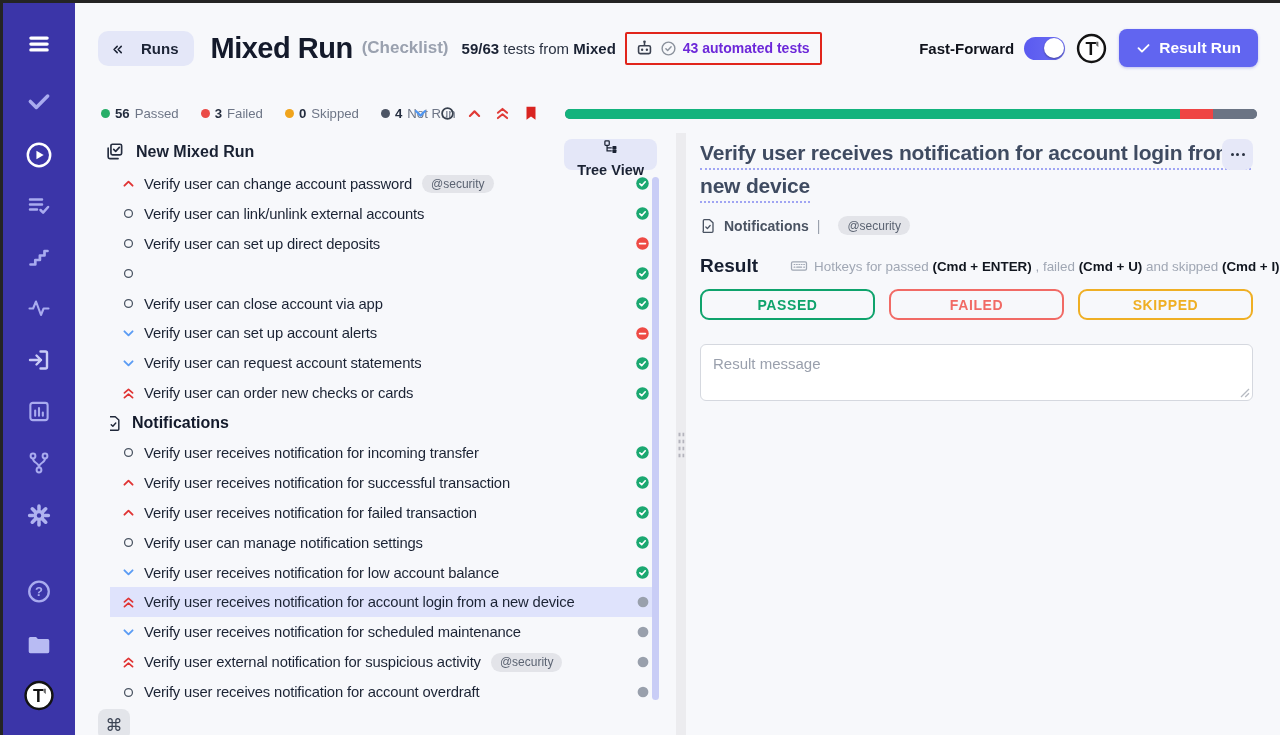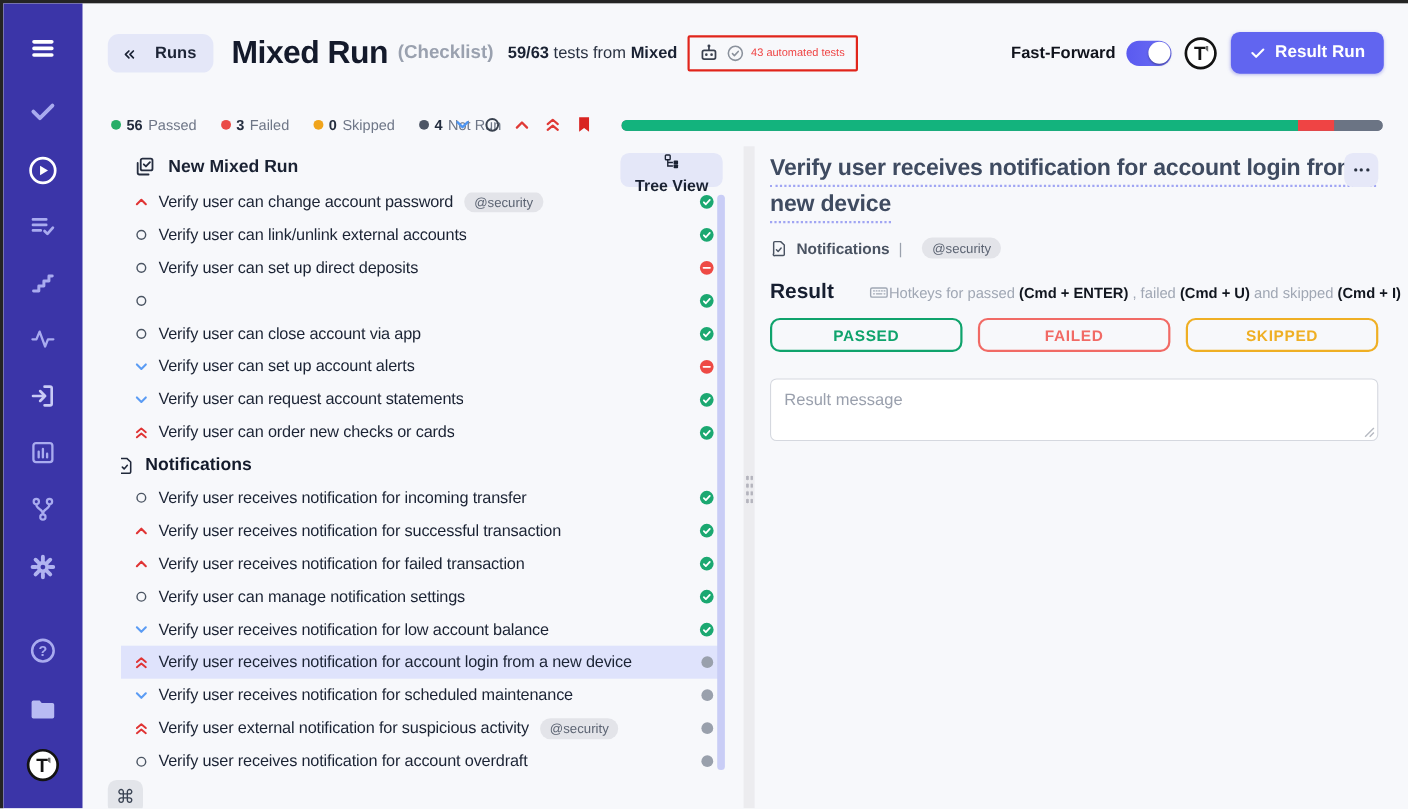--- a/index.html
+++ b/index.html
@@ -21,21 +21,21 @@
            display:flex; align-items:center; }
   .runs-btn{ display:flex; align-items:flex-end; gap:16px; background:#e4e7f8; border:none;
              border-radius:10px; padding:9px 15px 9px 12px; font:700 15px "Liberation Sans",sans-serif;
              color:#1c2436; cursor:pointer; }
   .page-title{ margin-left:17px; font-size:29px; font-weight:800; letter-spacing:-0.5px; color:#141a2b; white-space:nowrap; }
   .type-label{ margin-left:9px; font-size:17px; font-weight:700; color:#9aa1af; white-space:nowrap; }
   .tests-info{ margin-left:13px; font-size:15px; color:#2a3242; white-space:nowrap; }
   .tests-info b{ font-weight:700; color:#1a2233;text-align:right; }
   .annotation{ margin-left:9px; display:flex; align-items:center; gap:6px;
                border:2.5px solid #e1251b; border-radius:2px; padding:5px 10px 5px 8px; }
-  .annotation .auto-txt{ font-size:10px; font-weight:400; color:#ef4444; white-space:nowrap; }
+  .annotation .auto-txt{ font-size:14px; font-weight:700; color:#6d28d9; white-space:nowrap; }
   .tb-spacer{ flex:1; }
   .ff-label{ font-size:15px; font-weight:700; color:#10131c; white-space:nowrap; }
   .toggle{ position:relative; margin:0 11px 0 10px; width:41px; height:23px; border-radius:12px;
            background:linear-gradient(90deg,#5a5af0,#6c6ef3); cursor:pointer; flex:none; }
   .toggle .knob{ position:absolute; right:1.5px; top:1.5px; width:20px; height:20px; border-radius:50%;
                  background:#fff; box-shadow:0 1px 2px rgba(0,0,0,.35); }
   .logo-btn{ flex:none; display:flex; cursor:pointer; }
   .finish-btn{ margin-left:12px; display:flex; align-items:center; gap:8px; background:#6165f0;
                border:none; border-radius:8px; padding:10px 17px; font:700 15.5px "Liberation Sans",sans-serif;
                color:#fff; cursor:pointer; box-shadow:0 1px 3px rgba(80,80,220,.35); }
@@ -48,21 +48,21 @@
   .stat .lbl{ color:#6e7687; }
   .filter-icons{ position:absolute; left:337px; top:101px; display:flex; gap:11px; align-items:center; }
   .filter-icons .fi{ display:flex; cursor:pointer; }
   .progress{ position:absolute; left:490px; right:23px; top:106px; height:10px; border-radius:5px;
              overflow:hidden; display:flex; background:#6b7484; }
   .progress .seg{ height:100%; }
 
   
   .content{ position:absolute; left:0; right:0; top:130px; bottom:0; }
   .list-panel{ position:absolute; left:0; top:0; bottom:0; width:600px; }
-  .panel-head{ position:absolute; left:0; right:0; top:6px; height:34px;margin-left:17px; }
+  .panel-head{ position:absolute; left:0; right:0; top:6px; height:34px; }
   .ph-title{ position:absolute; left:30px; top:3px; display:flex; align-items:center; gap:12px; }
   .ph-title span{ font-size:16px; font-weight:700; color:#1a2233; }
   .treeview-btn{ position:absolute; right:18px; top:0; height:31px; display:flex; align-items:center; gap:8px;
                  background:#e4e7f8; border:none; border-radius:8px; padding:0 13px;
                  font:600 14.5px "Liberation Sans",sans-serif; color:#1a2233; cursor:pointer;flex-direction:column; }
 
   .list-clip{ position:absolute; left:35px; width:546px; top:42px; bottom:0; overflow:hidden; }
   .list-inner{ margin-top:-6px; }
   .row{ display:flex; align-items:center; height:29.9px; padding:0 6px 0 10px; cursor:pointer; }
   .row.selected{ background:#dfe3fc; }
@@ -94,21 +94,21 @@
   .more-btn{ position:absolute; right:0; top:6px; width:31px; height:31px; background:#e6e8f8; border:none;
              border-radius:8px; cursor:pointer; display:flex; align-items:center; justify-content:center; gap:2.5px; }
   .more-btn i{ width:3px; height:3px; border-radius:50%; background:#2a3242; }
 
   .meta-row{ margin-top:14px; display:flex; align-items:center; gap:8px; }
   .meta-row .crumb{ font-size:14px; font-weight:600; color:#4a5362; }
   .meta-row .sep{ color:#9aa1ad; font-size:14px; }
 
   .result-row{ margin-top:20px; display:flex; align-items:center; justify-content:space-between; }
   .result-row h3{ font-size:19px; font-weight:800; color:#161e30; }
-  .hotkeys{ display:flex; align-items:center; gap:0; font-size:13.4px; color:#a0a7b4; white-space:nowrap;margin-left:32px; }
+  .hotkeys{ display:flex; align-items:center; gap:6px; font-size:13.4px; color:#a0a7b4; white-space:nowrap;margin-left:32px; }
   .hotkeys b{ color:#11161f; font-weight:700; }
 
   .verdict-row{ margin-top:12px; display:flex; gap:14px; }
   .verdict-btn{ flex:1; height:31px; border-radius:9px; border:2px solid; background:transparent;
                 font:800 14px "Liberation Sans",sans-serif; letter-spacing:0.6px; cursor:pointer; }
 
   .msg-box{ position:relative; margin-top:24px; }
   .msg-box textarea{ display:block; width:100%; height:57px; border:1px solid #d5d8df; border-radius:6px;
                 background:#fff; padding:10px 12px; font:15px "Liberation Sans",sans-serif; color:#333;
                 resize:none; outline:none; }

